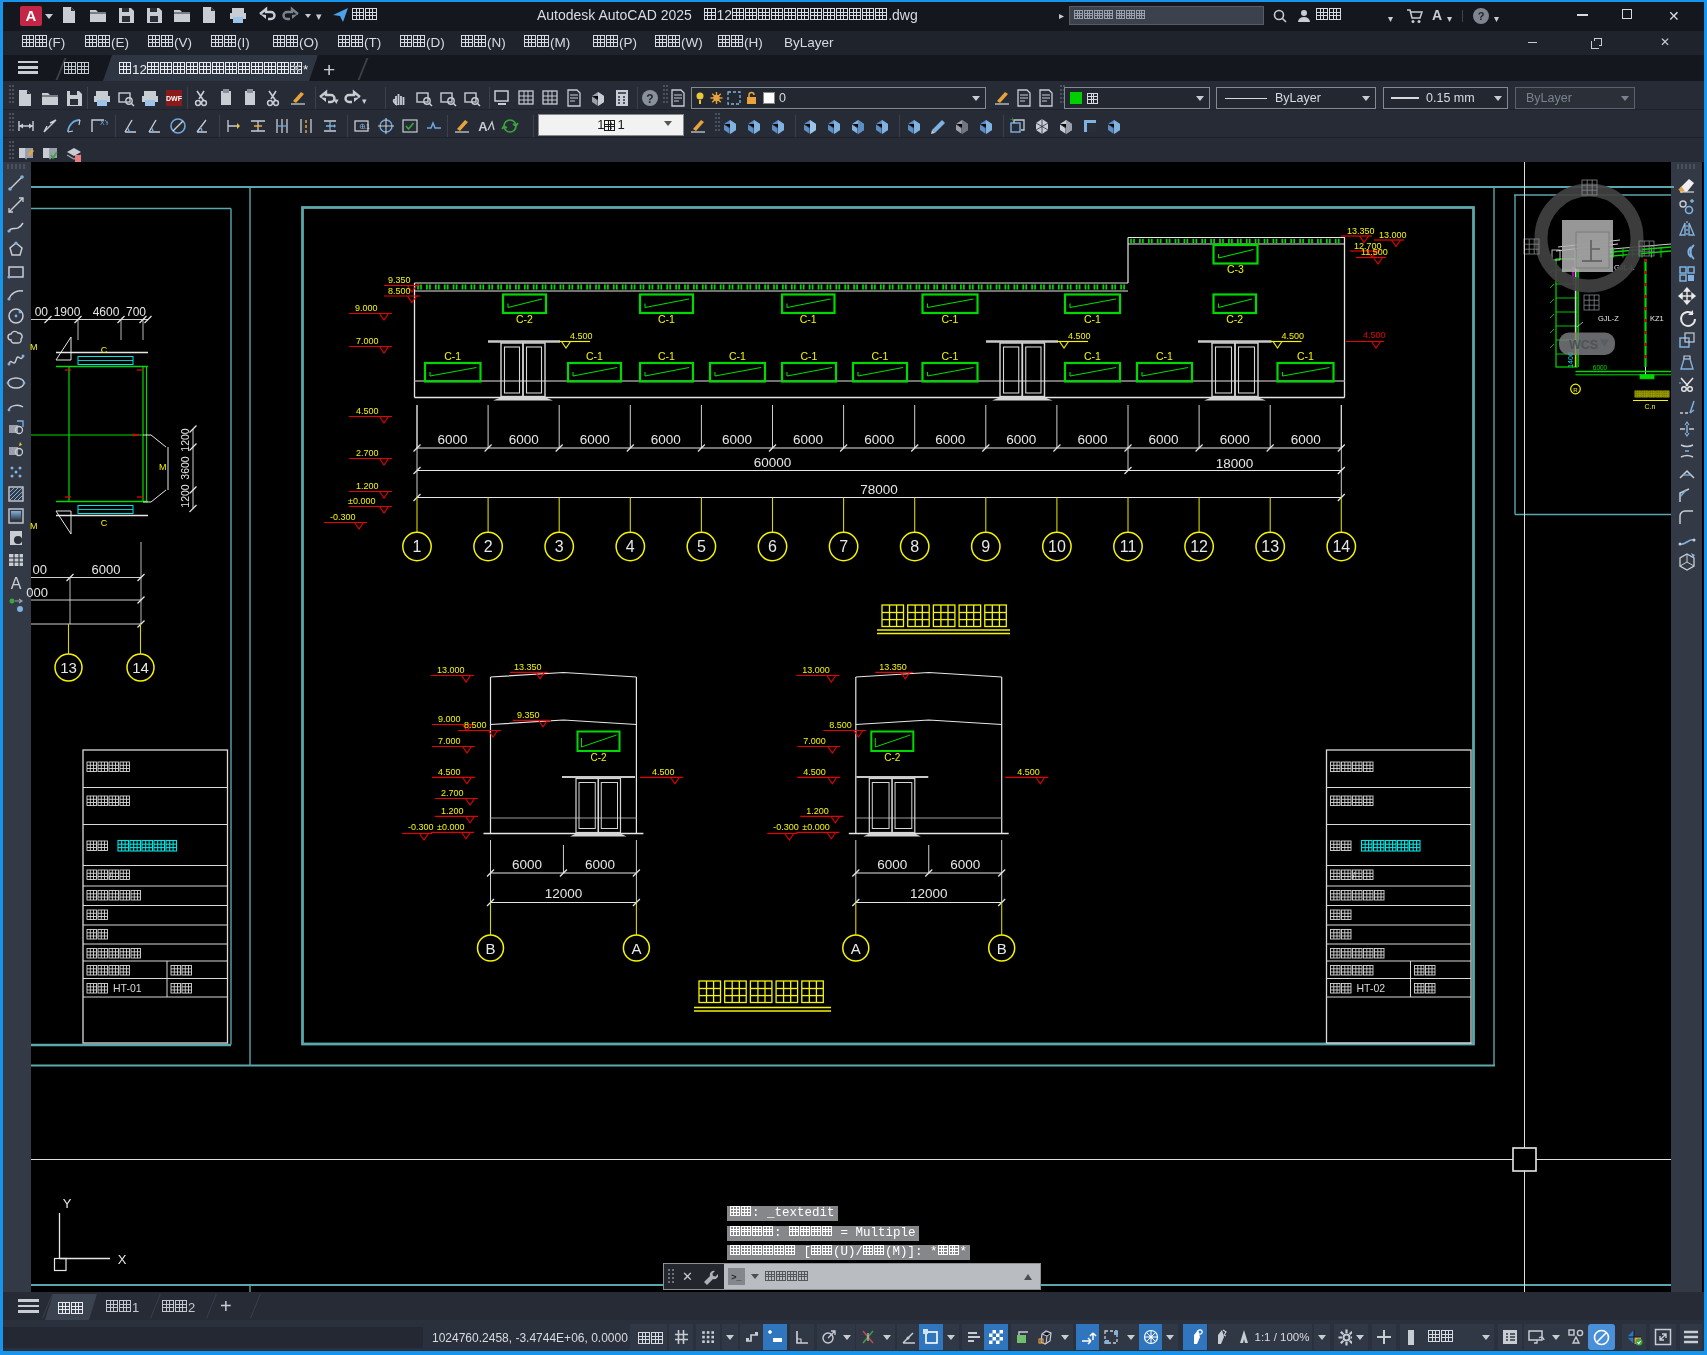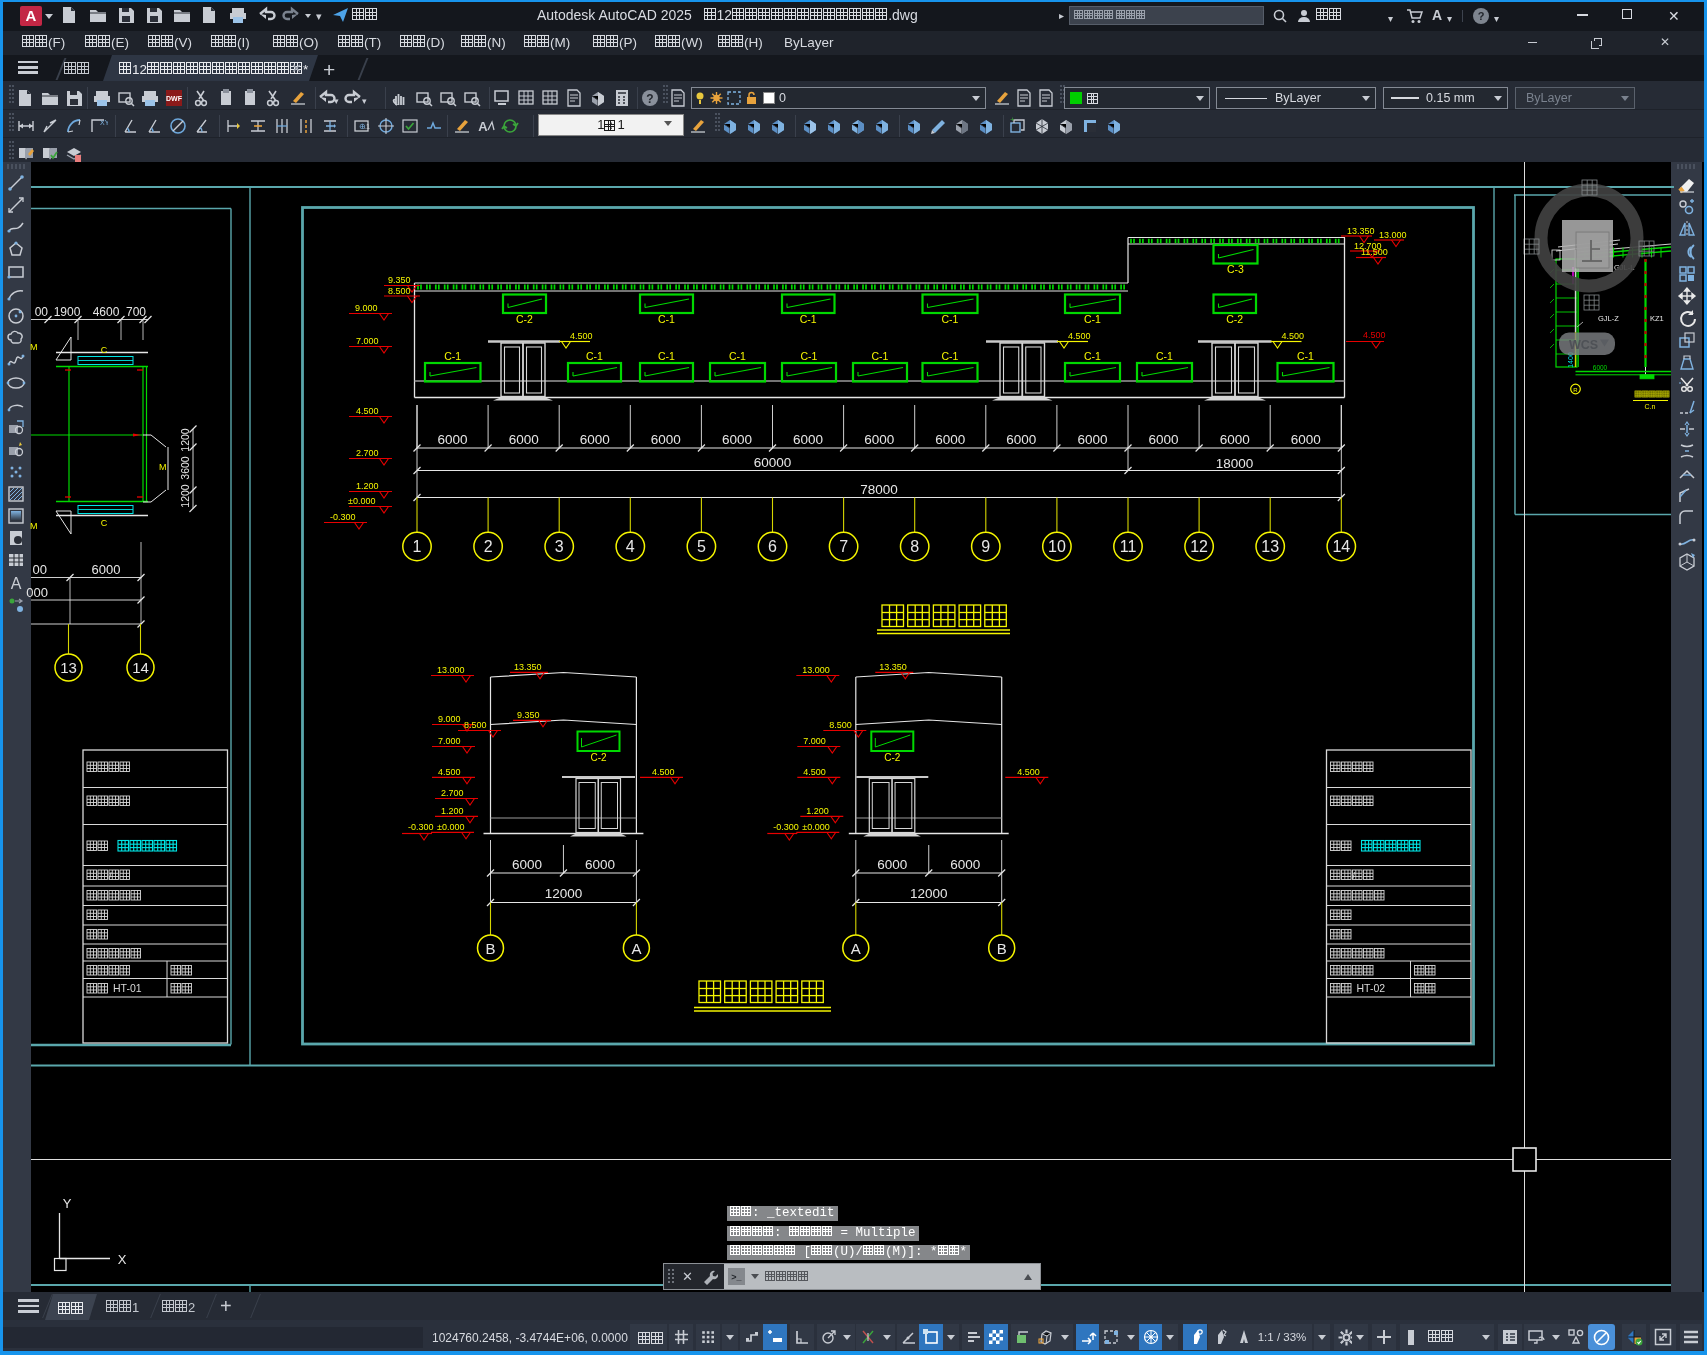--- a/index.html
+++ b/index.html
@@ -2143,21 +2143,21 @@
     <svg width="20" height="20" viewBox="0 0 20 20">
       <path d="M8 17V8l4-5 2 7-3 7z" fill="#c8ccd3"></path>
       <path d="M13 3l3 2-2 3 2 1" stroke="#c8ccd3" stroke-width="1.2" fill="none"></path>
     </svg>
   </div>
 <div class="abs" style="left:1232px;top:1324px;width:24px;height:26px;background:#313845;display:flex;align-items:center;justify-content:center">
     <svg width="20" height="20" viewBox="0 0 20 20">
       <path d="M10 3l-4 13h3l1-4 1 4h3z" fill="#c8ccd3"></path>
     </svg>
   </div>
-<div class="abs" style="left:1252px;top:1324px;width:60px;height:26px;background:#313845;color:#d7dae0;font-size:11.5px;display:flex;align-items:center;justify-content:center;white-space:nowrap">1:1 / 33%</div>
+<div class="abs" style="left:1252px;top:1324px;width:60px;height:26px;background:#313845;color:#d7dae0;font-size:11.5px;display:flex;align-items:center;justify-content:center;white-space:nowrap">1:1 / 100%</div>
 <div class="abs" style="left:1314px;top:1324px;width:16px;height:26px;background:#313845;display:flex;align-items:center;justify-content:center">
     <span style="width:0;height:0;border-left:4px solid transparent;border-right:4px solid transparent;border-top:5px solid #c8ccd3"></span>
   </div>
 <div class="abs" style="left:1334px;top:1324px;width:24px;height:26px;background:#313845;display:flex;align-items:center;justify-content:center">
     <svg width="19" height="19" viewBox="0 0 19 19">
       <circle cx="9.5" cy="9.5" r="3" fill="none" stroke="#c8ccd3" stroke-width="2"></circle>
       <path d="M9.5 1.5v3.5M9.5 14v3.5M1.5 9.5h3.5M14 9.5h3.5M3.8 3.8l2.5 2.5M12.7 12.7l2.5 2.5M15.2 3.8l-2.5 2.5M6.3 12.7l-2.5 2.5" stroke="#c8ccd3" stroke-width="2.2"></path>
     </svg>
   </div>
 <div class="abs" style="left:1352px;top:1324px;width:16px;height:26px;background:#313845;display:flex;align-items:center;justify-content:center">

